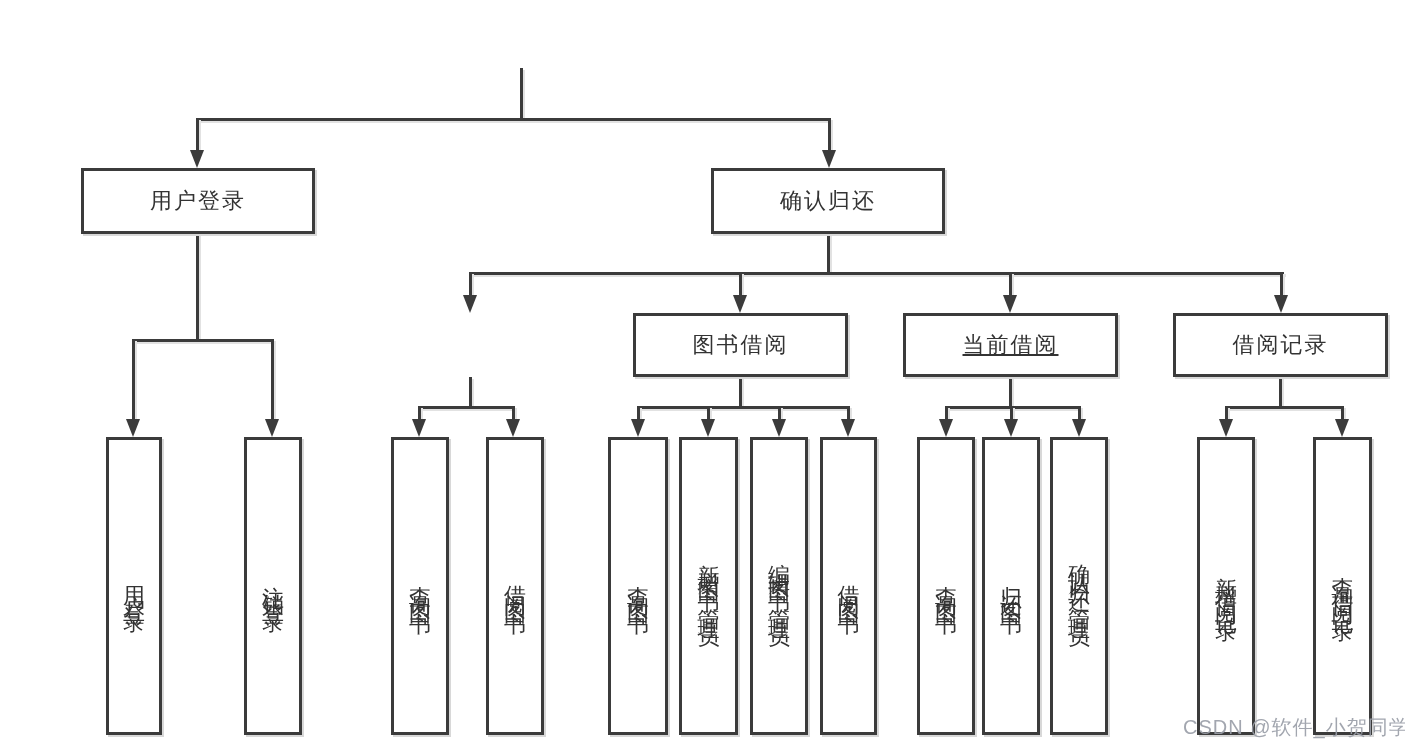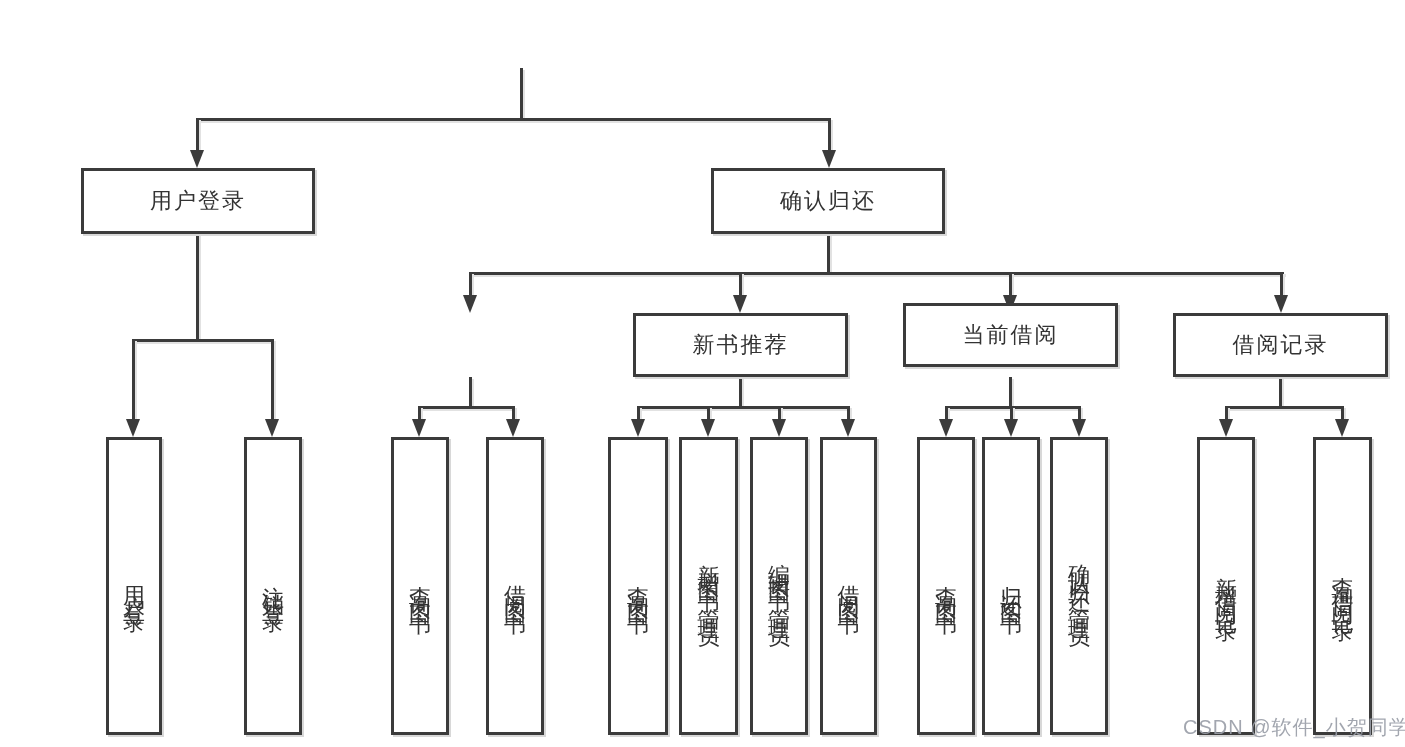--- a/index.html
+++ b/index.html
@@ -60,23 +60,23 @@
   <div class="line" style="left:469px;top:272px;width:3px;height:25px;"></div>
   <div class="tri" style="left:463px;top:295px;"></div>
   <div class="line" style="left:739px;top:272px;width:3px;height:25px;"></div>
   <div class="tri" style="left:733px;top:295px;"></div>
   <div class="line" style="left:1009px;top:272px;width:3px;height:25px;"></div>
   <div class="tri" style="left:1003px;top:295px;"></div>
   <div class="line" style="left:1280px;top:272px;width:3px;height:25px;"></div>
   <div class="tri" style="left:1274px;top:295px;"></div>
 
   <div class="box hbox" style="left:633px;top:313px;width:215px;height:64px;">
-    <span>新书推荐</span>
+    <span>图书借阅</span>
   </div>
-  <div class="box hbox" style="left:903px;top:303px;width:215px;height:64px;">
+  <div class="box hbox" style="left:903px;top:313px;width:215px;height:64px;text-decoration:underline;">
     <span>当前借阅</span>
   </div>
   <div class="box hbox" style="left:1173px;top:313px;width:215px;height:64px;">
     <span>借阅记录</span>
   </div>
 
   <div class="line" style="left:469px;top:377px;width:3px;height:29px;"></div>
   <div class="line" style="left:418px;top:406px;width:97px;height:3px;"></div>
   <div class="line" style="left:418px;top:406px;width:3px;height:15px;"></div>
   <div class="tri" style="left:412px;top:419px;"></div>

